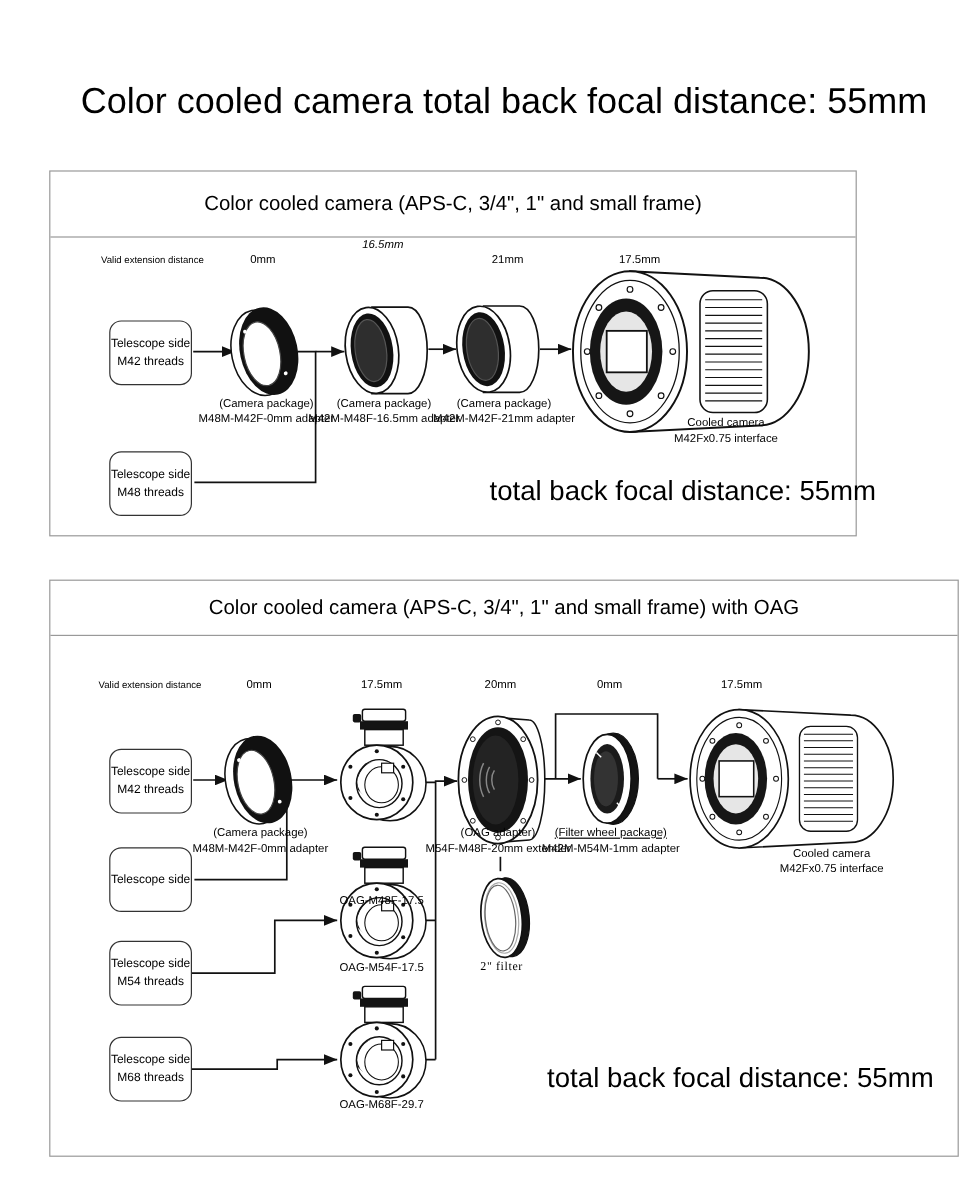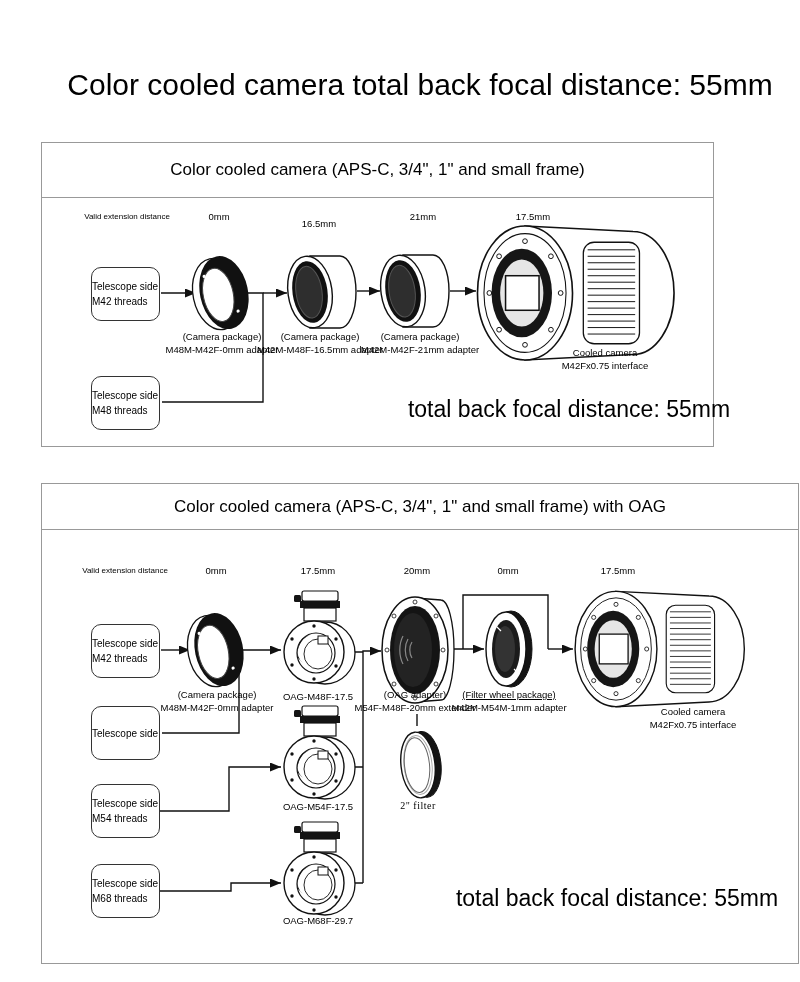--- a/index.html
+++ b/index.html
@@ -29,21 +29,21 @@
   }
   .lbl.tiny { font-size:8px; }
   .lbl.serif { font-family:"Liberation Serif", serif; font-size:10px; letter-spacing:0.5px; }
   .total {
     position:absolute; transform:translateX(-50%);
     font-size:23px; white-space:nowrap;
   }
   .thread-box {
     position:absolute; width:69px; height:54px; box-sizing:border-box;
     border:1.5px solid #333; border-radius:10px; background:#fff;
-    display:flex; flex-direction:column; align-items:flex-start; justify-content:center;
+    display:flex; flex-direction:column; align-items:center; justify-content:center;
     font-size:10px; line-height:1.5; text-align:center;
   }
 </style>
 </head>
 <body>
 
 <div class="page">
 
   <div class="title">Color cooled camera total back focal distance: 55mm</div>
 
@@ -187,21 +187,21 @@
     <use href="#oag" x="298" y="767"></use>
     <use href="#oag" x="298" y="883"></use>
     <use href="#extender" x="395" y="650"></use>
     <use href="#filterRing" x="398" y="765"></use>
     <use href="#fwad" x="486" y="649"></use>
     <use href="#camera" transform="translate(596,649) scale(0.93)"></use>
   </svg>
 
   <div class="lbl tiny" style="left:107px; top:212px;">Valid extension distance</div>
   <div class="lbl" style="left:199px; top:211px;">0mm</div>
-  <div class="lbl" style="left:299px; top:218px;">16.5mm</div>
+  <div class="lbl" style="left:299px; top:199px;font-style:italic;">16.5mm</div>
   <div class="lbl" style="left:403px; top:211px;">21mm</div>
   <div class="lbl" style="left:513px; top:211px;">17.5mm</div>
 
   <div class="thread-box" style="left:71px; top:267px;">
     <span>Telescope side</span>
     <span>M42 threads</span>
   </div>
   <div class="thread-box" style="left:71px; top:376px;">
     <span>Telescope side</span>
     <span>M48 threads</span>
@@ -239,21 +239,21 @@
     <span>M54 threads</span>
   </div>
   <div class="thread-box" style="left:71px; top:864px;">
     <span>Telescope side</span>
     <span>M68 threads</span>
   </div>
 
   <div class="lbl" style="left:197px; top:689px;">(Camera package)</div>
   <div class="lbl" style="left:197px; top:702px;">M48M-M42F-0mm adapter</div>
 
-  <div class="lbl" style="left:298px; top:691px;">OAG-M48F-17.5</div>
+  <div class="lbl" style="left:298px; top:745px;">OAG-M48F-17.5</div>
   <div class="lbl" style="left:298px; top:801px;">OAG-M54F-17.5</div>
   <div class="lbl" style="left:298px; top:915px;">OAG-M68F-29.7</div>
 
   <div class="lbl" style="left:395px; top:689px;">(OAG adapter)</div>
   <div class="lbl" style="left:395px; top:702px;">M54F-M48F-20mm extender</div>
 
   <div class="lbl serif" style="left:398px; top:800px;">2" filter</div>
 
   <div class="lbl" style="left:489px; top:689px;text-decoration:underline;">(Filter wheel package)</div>
   <div class="lbl" style="left:489px; top:702px;text-align:right;">M42M-M54M-1mm adapter</div>

